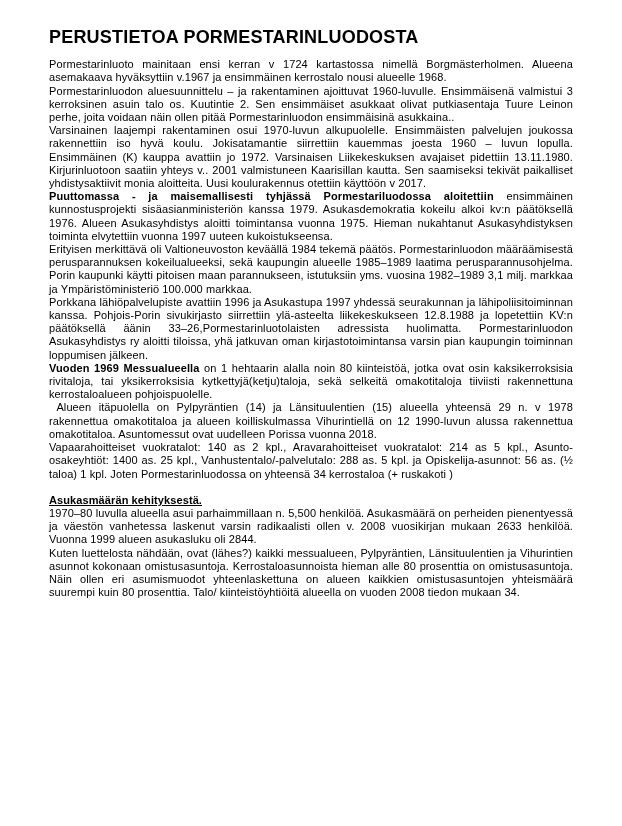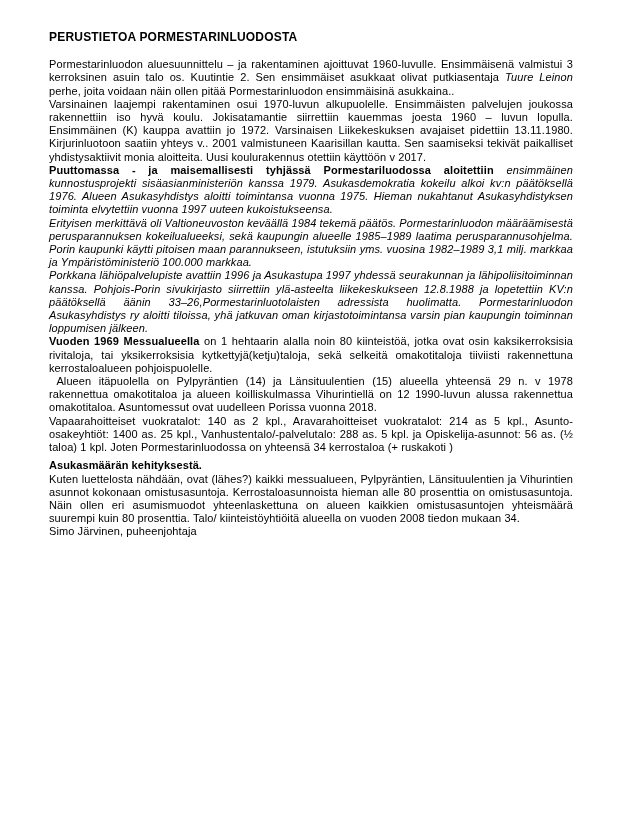--- a/index.html
+++ b/index.html
@@ -18,43 +18,45 @@
     position: absolute;
     left: 49px;
     top: 31px;
     width: 524px;
     text-align: justify;
     font-size: 11px;
     line-height: 13.2px;
     letter-spacing: 0.1px;
   }
   .title {
-    font-size: 12px;
+    font-size: 18px;
     font-weight: bold;
     margin: 0 0 14px 0;
     text-align: left;
     letter-spacing: 0.2px;
   }
   p.para {
     margin: 0;
     padding: 0;
   }
   p.space-before {
-    margin-top: 5px;
+    margin-top: 13px;
+    text-decoration: underline;
   }
   .b { font-weight: bold; }
-  .i { font-style: italic; }
+  .i { }
 </style>
 </head>
 <body>
 
 <div class="page">
 
   <h1 class="title">PERUSTIETOA PORMESTARINLUODOSTA</h1>
 
+  <p class="para"><span>Pormestarinluoto mainitaan ensi kerran v 1724 kartastossa nimellä Borgmästerholmen. Alueena asemakaava hyväksyttiin v.1967 ja ensimmäinen kerrostalo nousi alueelle 1968.</span></p>
 
 
 
   <p class="para"><span>Pormestarinluodon aluesuunnittelu – ja rakentaminen ajoittuvat 1960-luvulle. Ensimmäisenä valmistui 3 kerroksinen asuin talo os. Kuutintie 2. Sen ensimmäiset asukkaat olivat putkiasentaja </span><span class="i">Tuure Leinon</span><span> perhe, joita voidaan näin ollen pitää Pormestarinluodon ensimmäisinä asukkaina..</span></p>
 
   <p class="para"><span>Varsinainen laajempi rakentaminen osui 1970-luvun alkupuolelle. Ensimmäisten palvelujen joukossa rakennettiin iso hyvä koulu. Jokisatamantie siirrettiin kauemmas joesta 1960 – luvun lopulla. Ensimmäinen (K) kauppa avattiin jo 1972. Varsinaisen Liikekeskuksen avajaiset pidettiin 13.11.1980. Kirjurinluotoon saatiin yhteys v.. 2001 valmistuneen Kaarisillan kautta. Sen saamiseksi tekivät paikalliset yhdistysaktiivit monia aloitteita. Uusi koulurakennus otettiin käyttöön v 2017.</span></p>
 
   <p class="para"><span class="b">Puuttomassa - ja maisemallisesti tyhjässä Pormestariluodossa aloitettiin</span><span class="i"> ensimmäinen kunnostusprojekti sisäasianministeriön kanssa 1979. Asukasdemokratia kokeilu alkoi kv:n päätöksellä 1976. Alueen Asukasyhdistys aloitti toimintansa vuonna 1975. Hieman nukahtanut Asukasyhdistyksen toiminta elvytettiin vuonna 1997 uuteen kukoistukseensa.</span></p>
 
   <p class="para"><span class="i">Erityisen merkittävä oli Valtioneuvoston keväällä 1984 tekemä päätös. Pormestarinluodon määräämisestä perusparannuksen kokeilualueeksi, sekä kaupungin alueelle 1985–1989 laatima perusparannusohjelma. Porin kaupunki käytti pitoisen maan parannukseen, istutuksiin yms. vuosina 1982–1989 3,1 milj. markkaa ja Ympäristöministeriö 100.000 markkaa.</span></p>
@@ -63,19 +65,19 @@
 
   <p class="para"><span class="b">Vuoden 1969 Messualueella</span><span> on 1 hehtaarin alalla noin 80 kiinteistöä, jotka ovat osin kaksikerroksisia rivitaloja, tai yksikerroksisia kytkettyjä(ketju)taloja, sekä selkeitä omakotitaloja tiiviisti rakennettuna kerrostaloalueen pohjoispuolelle.</span></p>
 
   <p class="para"><span>&nbsp;Alueen itäpuolella on Pylpyräntien (14) ja Länsituulentien (15) alueella yhteensä 29 n. v 1978 rakennettua omakotitaloa ja alueen koilliskulmassa Vihurintiellä on 12 1990-luvun alussa rakennettua omakotitaloa. Asuntomessut ovat uudelleen Porissa vuonna 2018.</span></p>
 
 
   <p class="para"><span>Vapaarahoitteiset vuokratalot: 140 as 2 kpl., Aravarahoitteiset vuokratalot: 214 as 5 kpl., Asunto-osakeyhtiöt: 1400 as. 25 kpl., Vanhustentalo/-palvelutalo: 288 as. 5 kpl. ja Opiskelija-asunnot: 56 as. (½ taloa) 1 kpl. Joten Pormestarinluodossa on yhteensä 34 kerrostaloa (+ ruskakoti )</span></p>
 
   <p class="para space-before"><span class="b">Asukasmäärän kehityksestä.</span></p>
 
+  <p class="para"><span>1970–80 luvulla alueella asui parhaimmillaan n. 5,500 henkilöä. Asukasmäärä on perheiden pienentyessä ja väestön vanhetessa laskenut varsin radikaalisti ollen v. 2008 vuosikirjan mukaan 2633 henkilöä. Vuonna 1999 alueen asukasluku oli 2844.</span></p>
 
   <p class="para"><span>Kuten luettelosta nähdään, ovat (lähes?) kaikki messualueen, Pylpyräntien, Länsituulentien ja Vihurintien asunnot kokonaan omistusasuntoja. Kerrostaloasunnoista hieman alle 80 prosenttia on omistusasuntoja. Näin ollen eri asumismuodot yhteenlaskettuna on alueen kaikkien omistusasuntojen yhteismäärä suurempi kuin 80 prosenttia. Talo/ kiinteistöyhtiöitä alueella on vuoden 2008 tiedon mukaan 34.</span></p>
 
 
-  <p class="para"><span>Simo Järvinen, puheenjohtaja</span></p>
 
 </div>
 
 </body></html>

